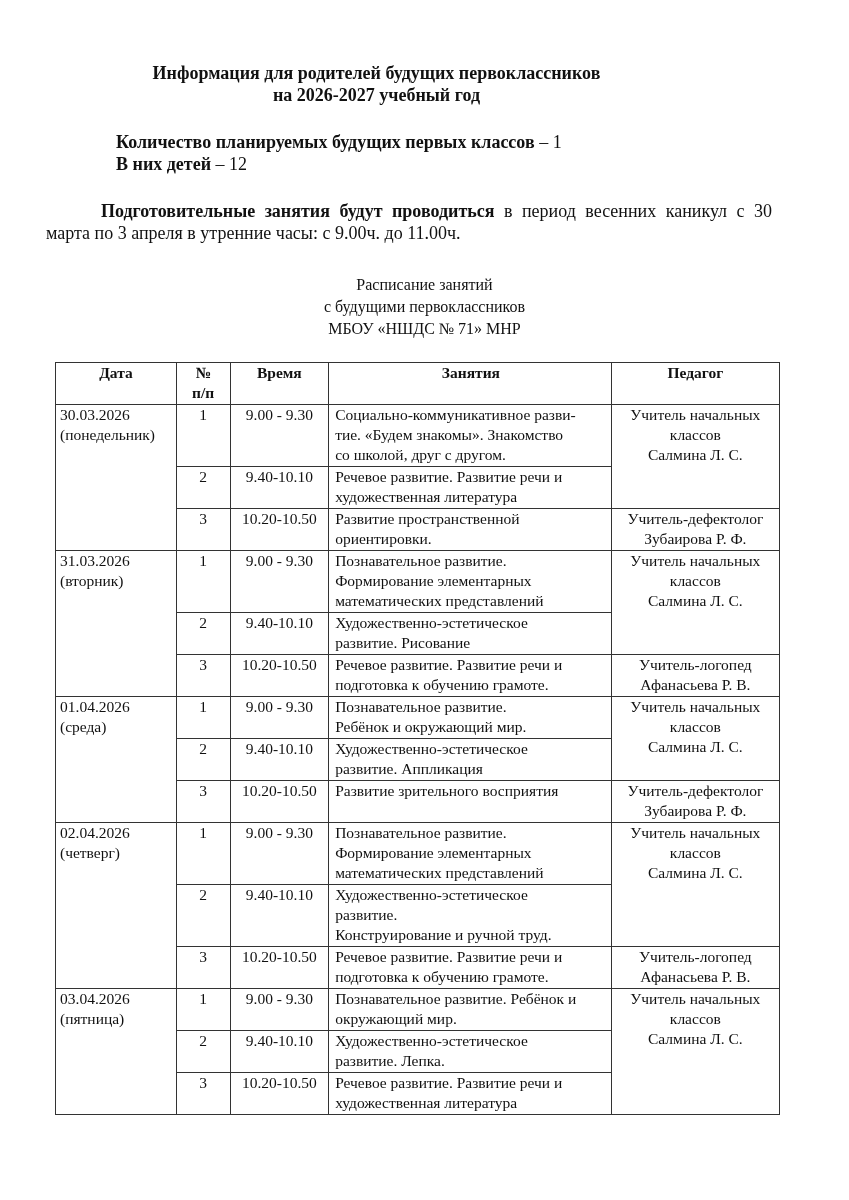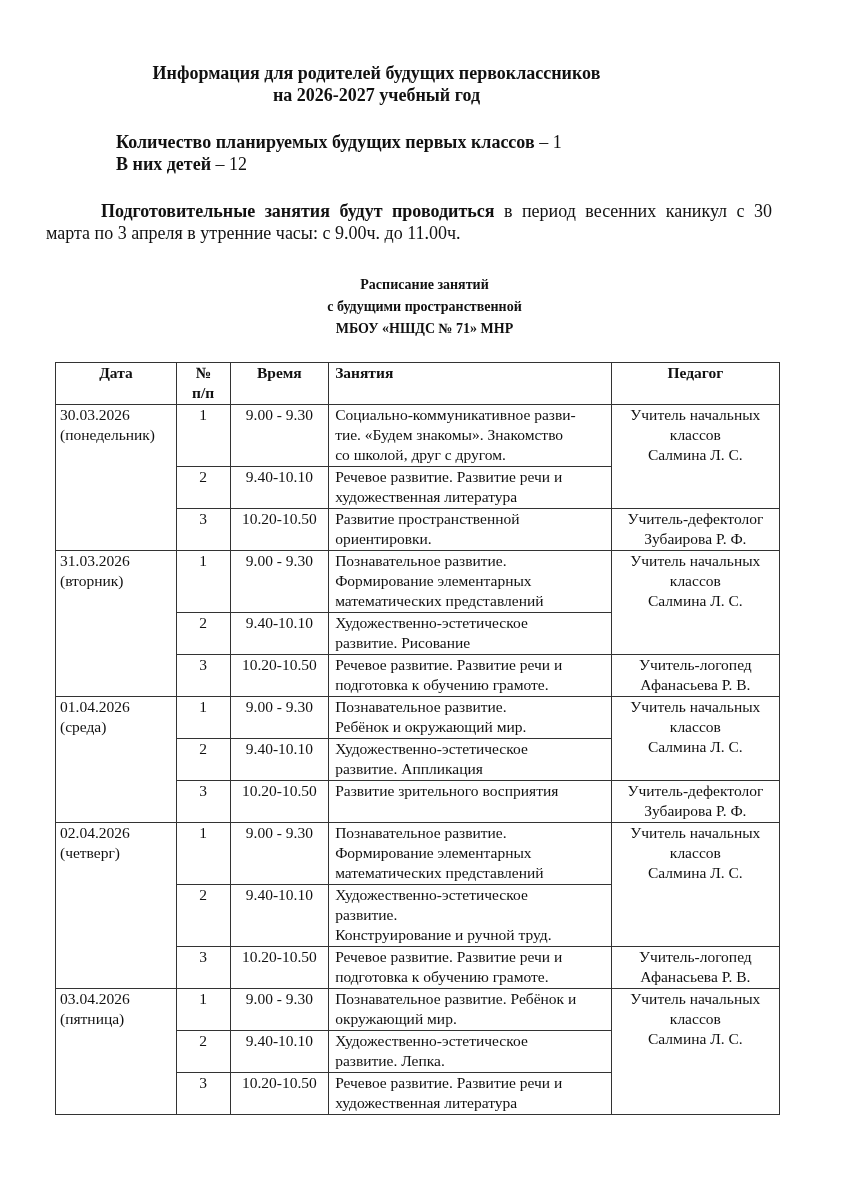--- a/index.html
+++ b/index.html
@@ -17,21 +17,21 @@
     font-size: 18px; line-height: 22px;
   }
   .counts b { font-weight: bold; }
   .intro {
     position: absolute; left: 46px; width: 726px; top: 200px;
     font-size: 18px; line-height: 22px; text-align: justify;
     text-indent: 55px;
   }
   .sched-title {
     position: absolute; left: 0; width: 849px; top: 274px;
-    text-align: center; font-weight: bold; font-size: 14px; line-height: 22px;
+    text-align: center; font-weight: normal; font-size: 16px; line-height: 22px;
   }
   table.schedule {
     position: absolute; left: 55px; top: 362px;
     width: 725px;
     border-collapse: collapse;
     font-size: 15.5px; line-height: 20px;
   }
   table.schedule th, table.schedule td {
     border: 1.2px solid #333333;
     vertical-align: top;
@@ -57,34 +57,34 @@
 
 <div class="counts">
   <div><b>Количество планируемых будущих первых классов</b><span> – 1</span></div>
   <div><b>В них детей</b><span> – 12</span></div>
 </div>
 
 <div class="intro"><b>Подготовительные занятия будут проводиться</b><span> в период весенних каникул с 30 марта по 3 апреля в утренние часы: с 9.00ч. до 11.00ч.</span></div>
 
 <div class="sched-title">
   <span class="line">Расписание занятий</span>
-  <span class="line">с будущими пространственной</span>
+  <span class="line">с будущими первоклассников</span>
   <span class="line">МБОУ «НШДС № 71» МНР</span>
 </div>
 
 <table class="schedule">
   <thead>
     <tr>
       <th class="c-date">Дата</th>
       <th class="c-num">
         <span class="line">№</span>
         <span class="line">п/п</span>
       </th>
       <th class="c-time">Время</th>
-      <th class="c-act" style="text-align:left">Занятия</th>
+      <th class="c-act" style="text-align:center">Занятия</th>
       <th class="c-teach">Педагог</th>
     </tr>
   </thead>
   <tbody id="schedule-body">
       <tr>
         <td class="c-date" rowspan="3">
           <span class="line">30.03.2026</span>
           <span class="line">(понедельник)</span>
         </td>
         <td class="c-num">1</td>

